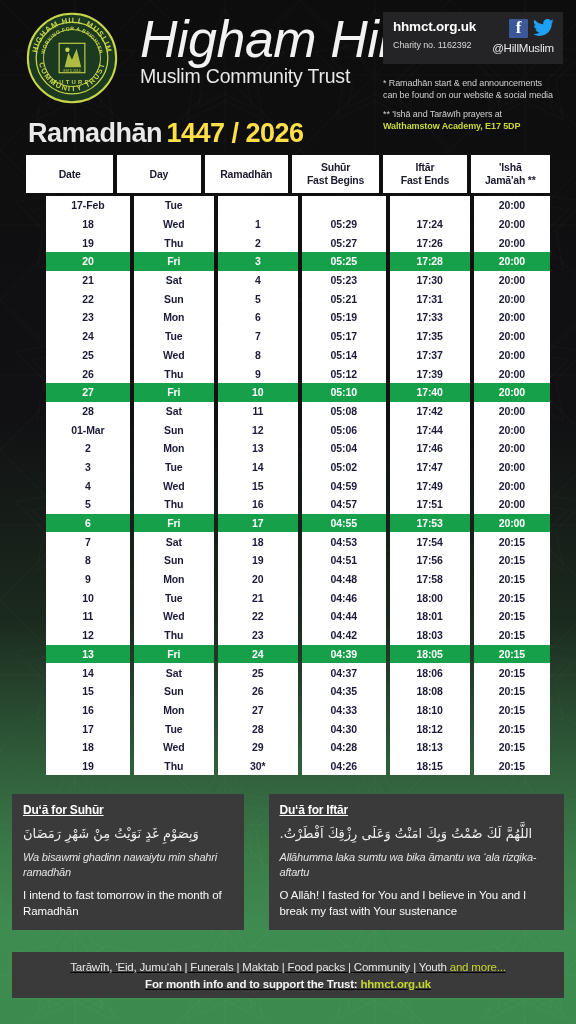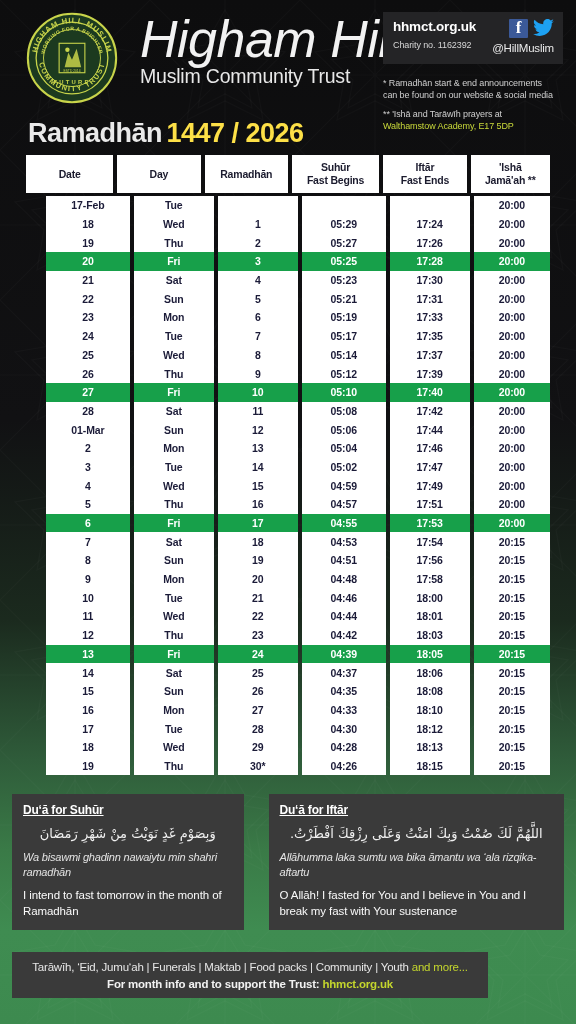--- a/index.html
+++ b/index.html
@@ -58,21 +58,21 @@
     content:"f"; position:absolute; left:0; right:0; top:-1px;
     text-align:center; color:#fff; font-size:17px; font-weight:bold;
     font-family:"Liberation Serif", serif;
   }
   .tw-icon { width:21px; height:19px; display:block; }
   .cb-handle { position:absolute; right:9px; top:30px; color:#e9e9e9; font-size:11.5px; letter-spacing:-.2px;}
 
   .notes { position:absolute; left:383px; top:78px; width:186px; }
   .note-line { color:#cfcfcf; font-size:9px; line-height:11.5px; letter-spacing:-.1px; }
   .note-gap { height:8px; }
-  .note-hl { color:#c9d93a; font-size:9px; font-weight:normal; line-height:11.5px; letter-spacing:-.1px;}
+  .note-hl { color:#c9d93a; font-size:9px; font-weight:bold; line-height:11.5px; letter-spacing:-.1px;}
 
   .title { position:absolute; left:28px; top:118px; white-space:nowrap; }
   .title-a { color:#e9e9e9; font-size:27px; font-weight:bold; letter-spacing:-.5px; }
   .title-b { color:#fde047; font-size:27px; font-weight:bold; letter-spacing:-.5px; }
 
   
   .table { position:absolute; left:26px; top:155px; width:524px; z-index:5; }
   .thead, .trow { display:flex; gap:4px; }
   .thead { height:38px; margin-bottom:3px; }
   .th {
@@ -96,34 +96,34 @@
   .dua {
     background:#3a3a3a; padding:9px 11px 11px 11px;
   }
   .dua.left { width:238px; }
   .dua.right { width:304px; }
   .dua-title {
     color:#fff; font-size:12px; font-weight:bold; text-decoration:underline;
     letter-spacing:-.2px; margin-bottom:7px;
   }
   .dua-ar {
-    color:#f0f0f0; font-size:13px; line-height:20px; direction:rtl; text-align:center;
+    color:#f0f0f0; font-size:13px; line-height:20px; direction:rtl; text-align:left;
     font-family:"DejaVu Sans", sans-serif; margin-bottom:6px;
   }
   .dua-tr {
     color:#e3e3e3; font-size:11px; font-style:italic; line-height:15px;
     letter-spacing:-.2px; margin-bottom:8px;
   }
   .dua-en { color:#fafafa; font-size:11.5px; line-height:15.5px; letter-spacing:-.1px; }
 
   
   .footer {
-    position:absolute; left:12px; top:952px; width:476px; height:46px;
+    position:absolute; left:12px; top:952px; width:552px; height:46px;
     background:#3a3a3a; z-index:5;
-    display:flex; flex-direction:column; align-items:center; justify-content:center; gap:5px;
+    display:flex; flex-direction:column; align-items:center; justify-content:center; gap:5px;text-decoration:underline;
   }
   .f-services { font-size:11.5px; color:#e6e6e6; letter-spacing:-.2px; white-space:nowrap; }
   .f-more { color:#c4d62d; }
   .f-support { font-size:11.5px; color:#f2f2f2; font-weight:bold; letter-spacing:-.2px; white-space:nowrap;}
   .f-url { color:#c4d62d; }
 </style>
 </head>
 <body>
 
 <div class="bg"></div>

